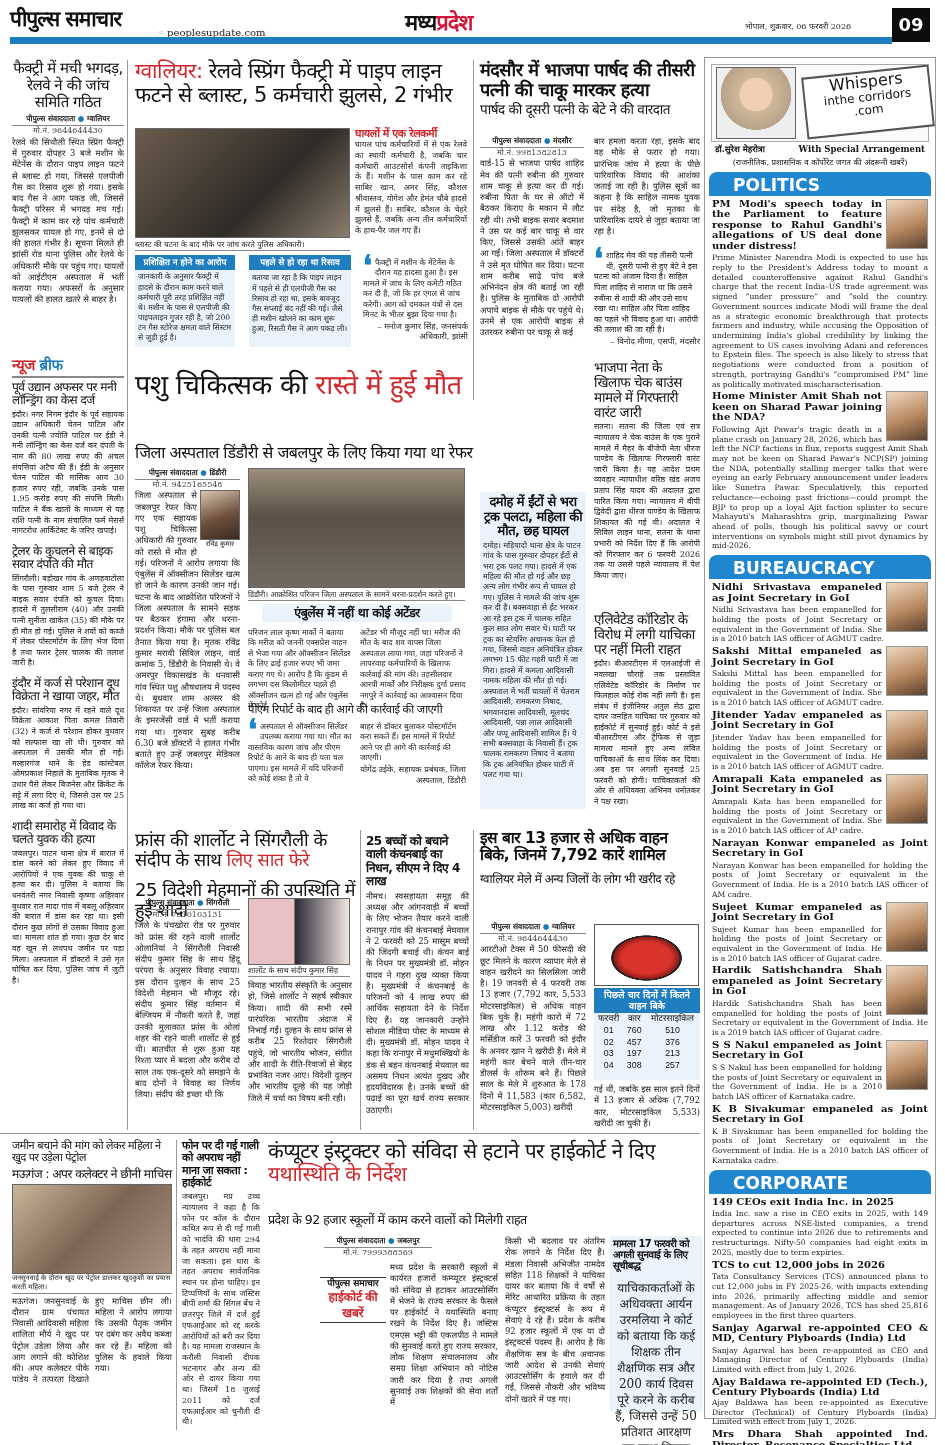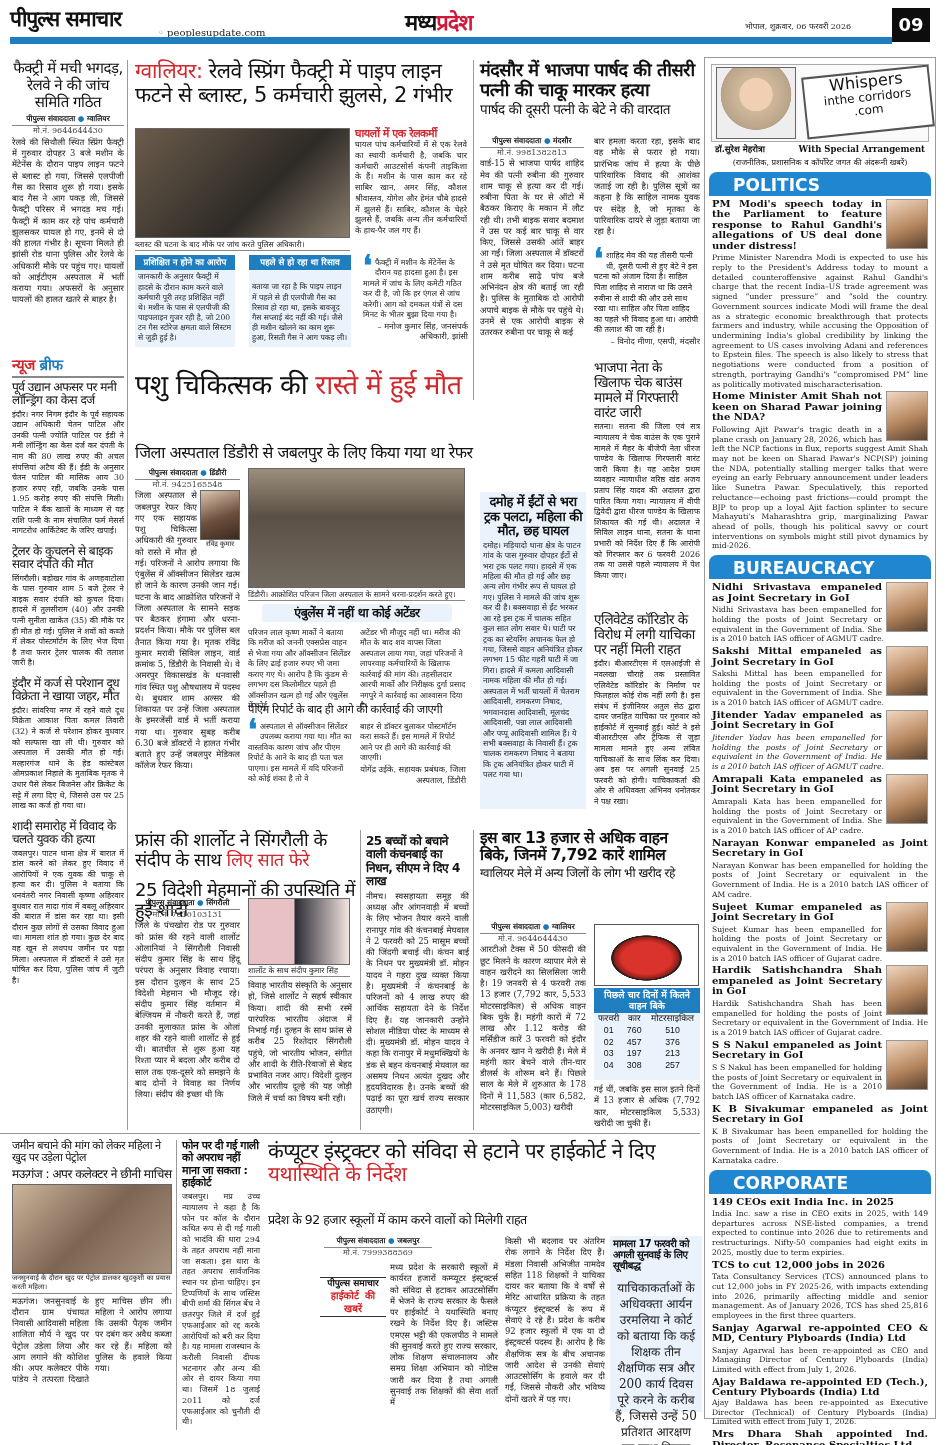--- a/index.html
+++ b/index.html
@@ -61,21 +61,21 @@
 <div class="abs" style="left:355px;top:128px;width:112px">
   <div class="hl red" style="font-size:11px">घायलों में एक रेलकर्मी</div>
   <div class="txt" style="font-size:8px">घायल पांच कर्मचारियों में से एक रेलवे का स्थायी कर्मचारी है, जबकि चार कर्मचारी आउटसोर्स कंपनी ताइकिशा के हैं। मशीन के पास काम कर रहे साबिर खान, अमर सिंह, कौशल श्रीवास्तव, योगेश और हेमंत चौबे हादसे में झुलसे हैं। साबिर, कौशल के चेहरे झुलसे हैं, जबकि अन्य तीन कर्मचारियों के हाथ-पैर जल गए हैं।</div>
 </div>
 <div class="abs lbox" style="left:135px;top:255px;width:100px;height:92px">
   <div class="boxhead" style="font-size:8.6px">प्रशिक्षित न होने का आरोप</div>
   <div class="txt" style="font-size:7.6px;padding:2px 3px;text-align:left">जानकारी के अनुसार फैक्ट्री में हादसे के दौरान काम करने वाले कर्मचारी पूरी तरह प्रशिक्षित नहीं थे। मशीन के पास से एलपीजी की पाइपलाइन गुजर रही है, जो 200 टन गैस स्टोरेज क्षमता वाले सिस्टम से जुड़ी हुई है।</div>
 </div>
 <div class="abs lbox" style="left:249px;top:255px;width:102px;height:92px">
   <div class="boxhead" style="font-size:8.6px">पहले से हो रहा था रिसाव</div>
-  <div class="txt" style="font-size:7.6px;padding:12px 3px;text-align:left">बताया जा रहा है कि पाइप लाइन में पहले से ही एलपीजी गैस का रिसाव हो रहा था, इसके बावजूद गैस सप्लाई बंद नहीं की गई। जैसे ही मशीन खोलने का काम शुरू हुआ, रिसती गैस ने आग पकड़ ली।</div>
+  <div class="txt" style="font-size:7.6px;padding:3px 3px;text-align:left">बताया जा रहा है कि पाइप लाइन में पहले से ही एलपीजी गैस का रिसाव हो रहा था, इसके बावजूद गैस सप्लाई बंद नहीं की गई। जैसे ही मशीन खोलने का काम शुरू हुआ, रिसती गैस ने आग पकड़ ली।</div>
 </div>
 <div class="abs" style="left:363px;top:258px;width:105px">
   <div class="txt" style="font-size:7.8px;text-align:left"><span class="quote-mark">❛</span><span>फैक्ट्री में मशीन के मेंटेनेंस के दौरान यह हादसा हुआ है। इस मामले में जांच के लिए कमेटी गठित कर दी है, जो कि हर एंगल से जांच करेगी। आग को दमकल यंत्रों से दस मिनट के भीतर बुझा दिया गया है।</span></div>
   <div class="sig">– मनोज कुमार सिंह, जनसंपर्क अधिकारी, झांसी</div>
 </div>
 
 <div class="abs col-rule" style="left:473px;top:60px;height:340px"></div>
 <div class="abs" style="left:480px;top:60px;width:220px">
   <div class="hl" style="font-size:18px">मंदसौर में भाजपा पार्षद की तीसरी पत्नी की चाकू मारकर हत्या</div>
   <div class="hl" style="font-size:13.5px;font-weight:normal;margin-top:2px">पार्षद की दूसरी पत्नी के बेटे ने की वारदात</div>
@@ -165,21 +165,21 @@
 <div class="abs txt" style="left:248px;top:980px;width:104px">विवाह भारतीय संस्कृति के अनुसार हो, जिसे शार्लोट ने सहर्ष स्वीकार किया। शादी की सभी रस्में पारंपरिक भारतीय अंदाज में निभाई गईं। दुल्हन के साथ फ्रांस से करीब 25 रिश्तेदार सिंगरौली पहुंचे, जो भारतीय भोजन, संगीत और शादी के रीति-रिवाजों से बेहद प्रभावित नजर आए। विदेशी दुल्हन और भारतीय दूल्हे की यह जोड़ी जिले में चर्चा का विषय बनी रही।</div>
 
 <div class="abs" style="left:366px;top:835px;width:103px">
   <div class="hl" style="font-size:12px">25 बच्चों को बचाने वाली कंचनबाई का निधन, सीएम ने दिए 4 लाख</div>
   <div class="txt" style="margin-top:2px">नीमच। स्वसहायता समूह की अध्यक्ष और आंगनवाड़ी में बच्चों के लिए भोजन तैयार करने वाली रानापुर गांव की कंचनबाई मेघवाल ने 2 फरवरी को 25 मासूम बच्चों की जिंदगी बचाई थी। कंचन बाई के निधन पर मुख्यमंत्री डॉ. मोहन यादव ने गहरा दुख व्यक्त किया है। मुख्यमंत्री ने कंचनबाई के परिजनों को 4 लाख रुपए की आर्थिक सहायता देने के निर्देश दिए हैं। यह जानकारी उन्होंने सोशल मीडिया पोस्ट के माध्यम से दी। मुख्यमंत्री डॉ. मोहन यादव ने कहा कि रानापुर में मधुमक्खियों के डंक से बहन कंचनबाई मेघवाल का असमय निधन अत्यंत दुखद और हृदयविदारक है। उनके बच्चों की पढ़ाई का पूरा खर्च राज्य सरकार उठाएगी।</div>
 </div>
 <div class="abs col-rule" style="left:473px;top:830px;height:300px"></div>
 
 <div class="abs" style="left:480px;top:830px;width:220px">
   <div class="hl" style="font-size:15.5px">इस बार 13 हजार से अधिक वाहन बिके, जिनमें 7,792 कारें शामिल</div>
-  <div class="hl" style="font-size:12px;font-weight:normal;margin-top:2px">ग्वालियर मेले में अन्य जिलों के लोग भी खरीद रहे</div>
+  <div class="hl" style="font-size:12px;font-weight:normal;margin-top:8px">ग्वालियर मेले में अन्य जिलों के लोग भी खरीद रहे</div>
 </div>
 <div class="abs" style="left:480px;top:922px;width:106px">
   <div class="byline"><span>पीपुल्स संवाददाता</span> <span class="bd">●</span> <span>ग्वालियर</span></div>
   <div class="mob">मो.नं. 9644644430</div>
   <div class="txt">आरटीओ टैक्स में 50 फीसदी की छूट मिलने के कारण व्यापार मेले से वाहन खरीदने का सिलसिला जारी है। 19 जनवरी से 4 फरवरी तक 13 हजार (7,792 कार, 5,533 मोटरसाइकिल) से अधिक वाहन बिक चुके हैं। महंगी कारों में 72 लाख और 1.12 करोड़ की मर्सिडीज कारें 3 फरवरी को इंदौर के अनवर खान ने खरीदी हैं। मेले में महंगी कार बेचने वाले तीन-चार डीलर्स के शोरूम बने हैं। पिछले साल के मेले में शुरुआत के 178 दिनों में 11,583 (कार 6,582, मोटरसाइकिल 5,003) खरीदी</div>
 </div>
 <div class="abs car" style="left:594px;top:924px;width:105px;height:62px;border:1px solid #555"></div>
 <div class="abs lbox" style="left:594px;top:988px;width:106px;height:92px">
   <div class="boxhead" style="font-size:9.3px;line-height:1.15">पिछले चार दिनों में कितने वाहन बिके</div>
   <table class="veh">
@@ -231,21 +231,21 @@
 </div>
 
 <div class="abs hl" style="left:268px;top:1140px;width:435px;font-size:20.5px;font-weight:normal"><span>कंप्यूटर इंस्ट्रक्टर को संविदा से हटाने पर हाईकोर्ट ने दिए</span> <span class="red">यथास्थिति के निर्देश</span></div>
 <div class="abs hl" style="left:268px;top:1213px;width:340px;font-size:12.5px;font-weight:normal">प्रदेश के 92 हजार स्कूलों में काम करने वालों को मिलेगी राहत</div>
 <div class="abs" style="left:324px;top:1236px;width:108px">
   <div class="byline"><span>पीपुल्स संवाददाता</span> <span class="bd">●</span> <span>जबलपुर</span></div>
   <div class="mob">मो.नं. 7999388569</div>
 </div>
 <div class="abs" style="left:320px;top:1277px;width:66px;text-align:center;border-top:1px solid #333;border-bottom:1px solid #333;background:#fff">
   <div style="font-family:'DejaVu Sans',sans-serif;font-weight:bold;font-size:9px">पीपुल्स समाचार</div>
-  <div style="font-family:Liberation Mono, monospace;font-weight:bold;font-size:10px;color:#d0282d">हाईकोर्ट की खबरें</div>
+  <div style="font-family:Liberation Serif, serif;font-weight:bold;font-size:12px;color:#d0282d">हाईकोर्ट की खबरें</div>
 </div>
 <div class="abs txt" style="left:268px;top:1260px;width:52px;font-size:7.9px"></div>
 <div class="abs txt" style="left:390px;top:1262px;width:108px">मध्य प्रदेश के सरकारी स्कूलों में कार्यरत हजारों कम्प्यूटर इंस्ट्रक्टर्स को संविदा से हटाकर आउटसोर्सिंग में भेजने के राज्य सरकार के फैसले पर हाईकोर्ट ने यथास्थिति बनाए रखने के निर्देश दिए हैं। जस्टिस एमएस भट्टी की एकलपीठ ने मामले की सुनवाई करते हुए राज्य सरकार, लोक शिक्षण संचालनालय और समग्र शिक्षा अभियान को नोटिस जारी कर दिया है तथा अगली सुनवाई तक शिक्षकों की सेवा शर्तों में</div>
 <div class="abs txt" style="left:505px;top:1236px;width:100px">किसी भी बदलाव पर अंतरिम रोक लगाने के निर्देश दिए हैं। मंडला निवासी अभिजीत नामदेव सहित 118 शिक्षकों ने याचिका दायर कर बताया कि वे वर्षों से मेरिट आधारित प्रक्रिया के तहत कंप्यूटर इंस्ट्रक्टर्स के रूप में सेवाएं दे रहे हैं। प्रदेश के करीब 92 हजार स्कूलों में एक या दो इंस्ट्रक्टर्स पदस्थ हैं। आरोप है कि शैक्षणिक सत्र के बीच अचानक जारी आदेश से उनकी सेवाएं आउटसोर्सिंग के हवाले कर दी गईं, जिससे नौकरी और भविष्य दोनों खतरे में पड़ गए।</div>
 <div class="abs lbox" style="left:610px;top:1236px;width:92px;height:176px;padding:2px 3px">
   <div class="hl" style="font-size:10px">मामला 17 फरवरी को अगली सुनवाई के लिए सूचीबद्ध</div>
   <div class="txt" style="font-size:12px;margin-top:8px;text-align:center">याचिकाकर्ताओं के अधिवक्ता आर्यन उरमलिया ने कोर्ट को बताया कि कई शिक्षक तीन शैक्षणिक सत्र और 200 कार्य दिवस पूरे करने के करीब हैं, जिससे उन्हें 50 प्रतिशत आरक्षण का लाभ मिलता था। कोर्ट ने फिलहाल राहत देते हुए मामले को 17 फरवरी को अगली सुनवाई के लिए सूचीबद्ध किया है।</div>
 </div>
 
 <div class="abs rc">
@@ -291,21 +291,21 @@
           </div>
           <div>
             <div class="thumb"></div>
             <div class="rh">Sakshi Mittal empaneled as Joint Secretary in GoI</div>
             <div class="rt" style="margin-top: 2px;">Sakshi Mittal has been empanelled for holding the posts of Joint Secretary or equivalent in the Government of India. She is a 2010 batch IAS officer of AGMUT cadre.</div>
             <div class="clr"></div>
           </div>
           <div>
             <div class="thumb"></div>
             <div class="rh">Jitender Yadav empaneled as Joint Secretary in GoI</div>
-            <div class="rt" style="margin-top: 2px; font-style: italic;">Jitender Yadav has been empanelled for holding the posts of Joint Secretary or equivalent in the Government of India. He is a 2010 batch IAS officer of AGMUT cadre.</div>
+            <div class="rt" style="margin-top: 2px;">Jitender Yadav has been empanelled for holding the posts of Joint Secretary or equivalent in the Government of India. He is a 2010 batch IAS officer of AGMUT cadre.</div>
             <div class="clr"></div>
           </div>
           <div>
             <div class="thumb"></div>
             <div class="rh">Amrapali Kata empaneled as Joint Secretary in GoI</div>
             <div class="rt" style="margin-top: 2px;">Amrapali Kata has been empanelled for holding the posts of Joint Secretary or equivalent in the Government of India. She is a 2010 batch IAS officer of AP cadre.</div>
             <div class="clr"></div>
           </div>
           <div>
             <div class="rh">Narayan Konwar empaneled as Joint Secretary in GoI</div>

